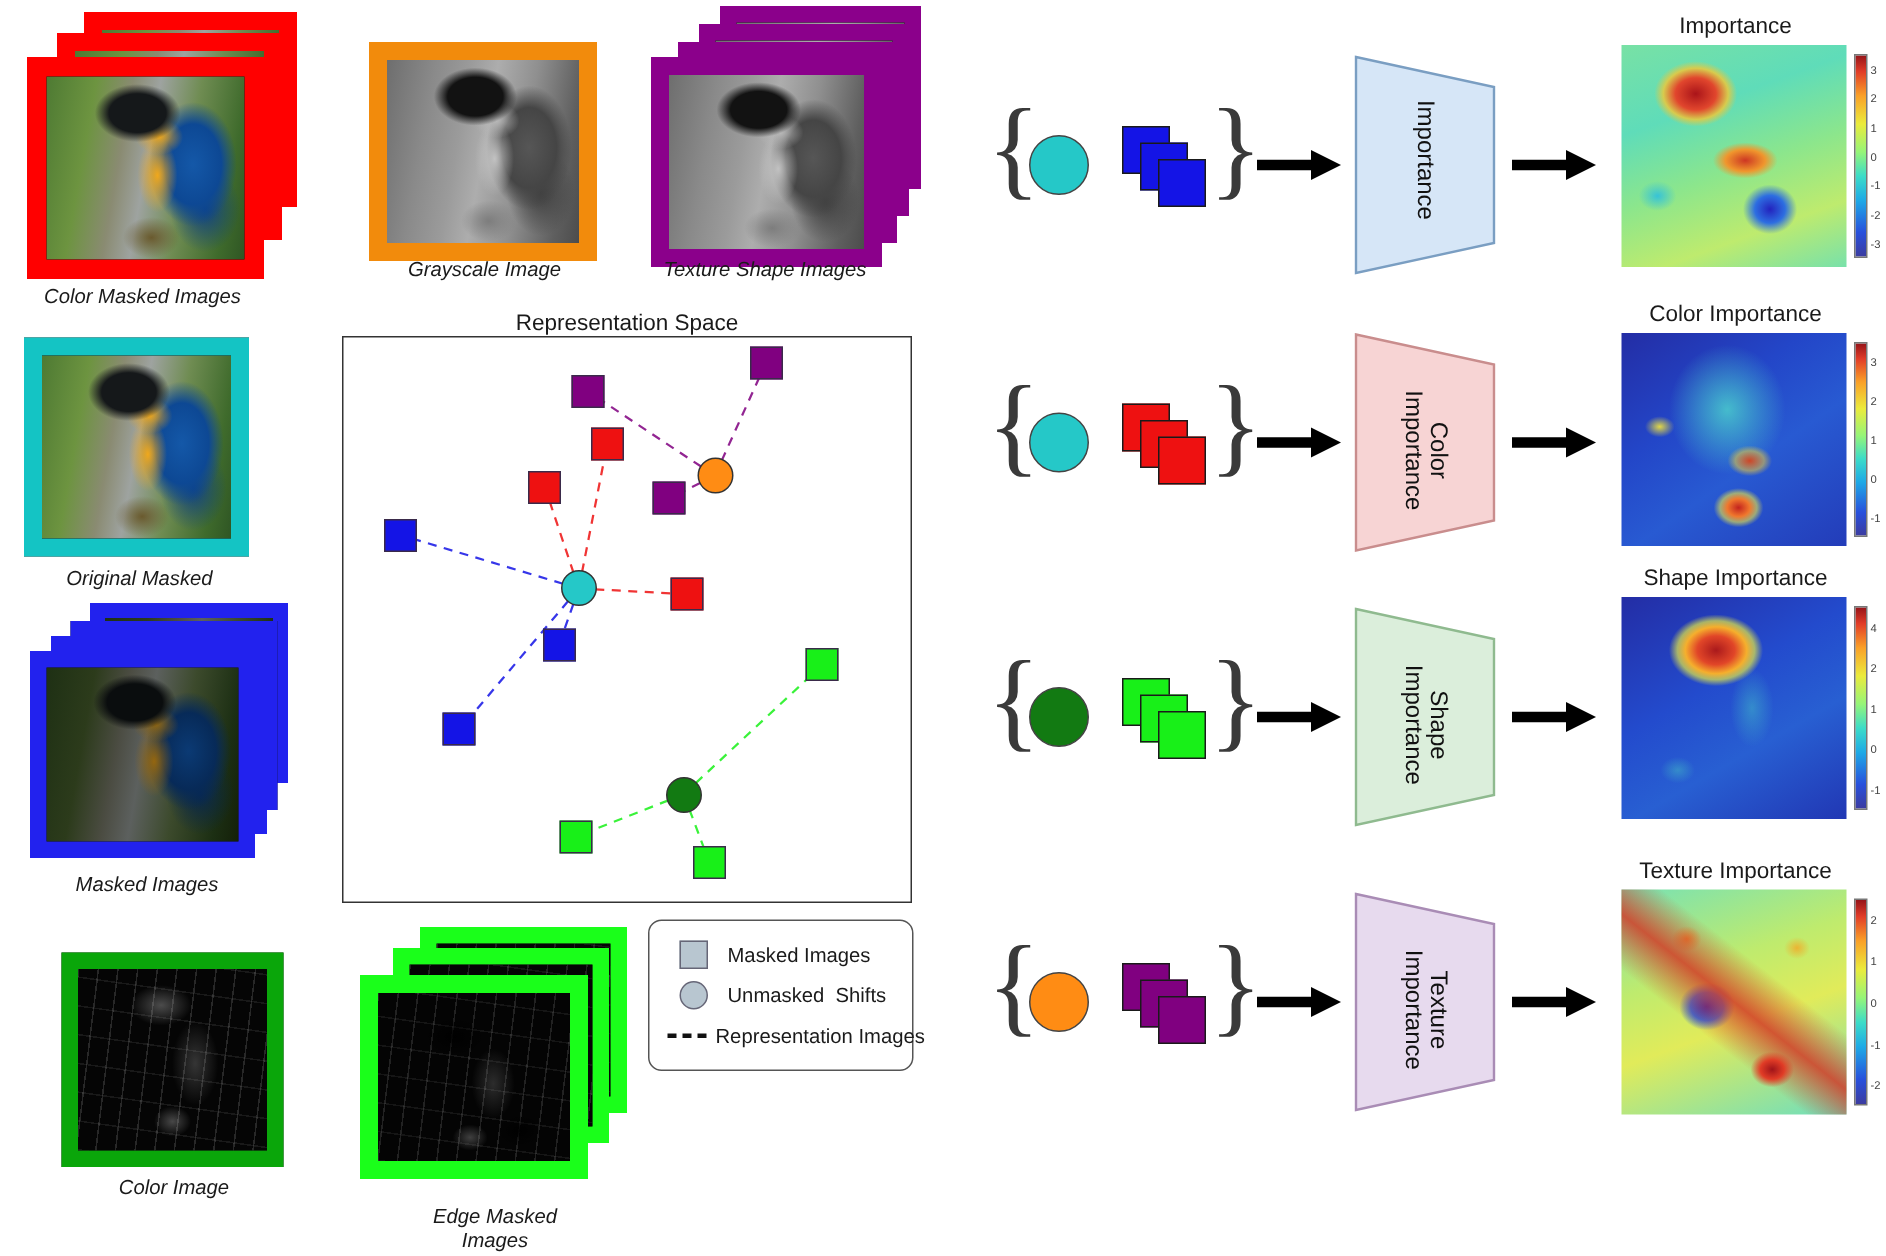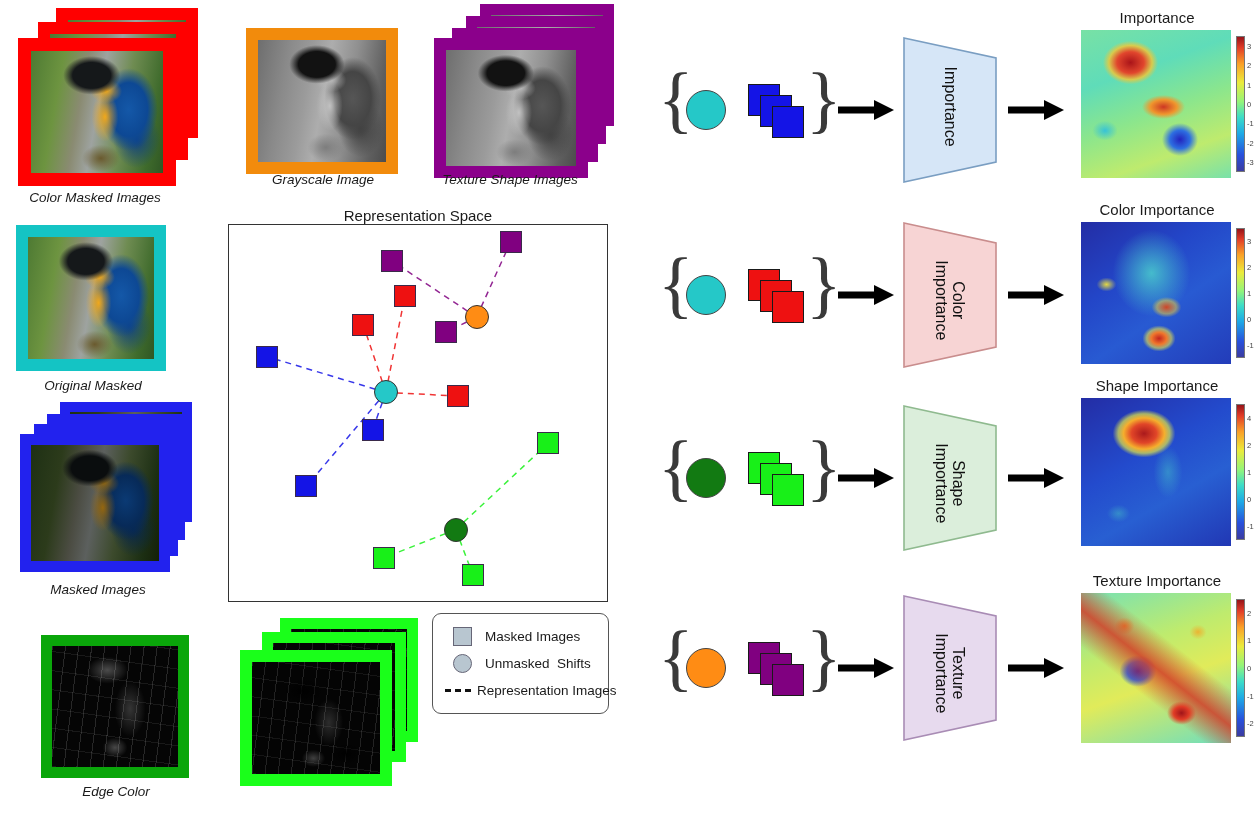--- a/index.html
+++ b/index.html
@@ -207,33 +207,35 @@
       <div class="photo ph-dark"></div>
     </div>
   </div>
   <div class="caption" style="left:20px; top:582px; width:156px;">Masked Images</div>
 
   <div class="stack" style="left:41px; top:635px; width:150px; height:145px;">
     <div class="card" style="left:0px; top:0px; width:148px; height:143px; border-width:11px; border-color:#0aa60a;">
       <div class="photo ph-edge"></div>
     </div>
   </div>
-  <div class="caption" style="left:41px; top:784px; width:150px;">Edge Color</div>
+  <div class="caption" style="left:41px; top:784px; width:150px;">Color Image</div>
 
   <div class="stack" style="left:240px; top:618px; width:180px; height:172px;">
     <div class="card" style="left:40px; top:0px; width:138px; height:124px; border-width:11px; border-color:#1aff1a;">
       <div class="photo ph-edge-masked"></div>
     </div>
     <div class="card" style="left:22px; top:14px; width:144px; height:130px; border-width:11px; border-color:#1aff1a;">
       <div class="photo ph-edge-masked"></div>
     </div>
     <div class="card" style="left:0px; top:32px; width:152px; height:136px; border-width:12px; border-color:#1aff1a;">
       <div class="photo ph-edge-masked"></div>
     </div>
   </div>
+  <div class="caption" style="left:245px; top:803px; width:170px;">Edge Masked
+Images</div>
 
   <div class="panel-title" style="left:228px; top:207px; width:380px;">Representation Space</div>
 
   <div id="repspace" style="left:228px; top:224px; width:380px; height:378px;">
     <svg id="rep-svg" width="378" height="376" style="position:absolute;left:0;top:0;">
         <line x1="156.87" y1="167.32" x2="37.800000000000004" y2="131.6" stroke="#1414e6" stroke-width="1.5" stroke-dasharray="6,5" opacity="0.85"></line>
         <line x1="156.87" y1="167.32" x2="143.64000000000001" y2="204.91999999999996" stroke="#1414e6" stroke-width="1.5" stroke-dasharray="6,5" opacity="0.85"></line>
         <line x1="156.87" y1="167.32" x2="77.49" y2="261.32000000000005" stroke="#1414e6" stroke-width="1.5" stroke-dasharray="6,5" opacity="0.85"></line>
         <line x1="156.87" y1="167.32" x2="134.19" y2="99.64" stroke="#ee1111" stroke-width="1.5" stroke-dasharray="6,5" opacity="0.85"></line>
         <line x1="156.87" y1="167.32" x2="175.77" y2="71.43999999999998" stroke="#ee1111" stroke-width="1.5" stroke-dasharray="6,5" opacity="0.85"></line>

